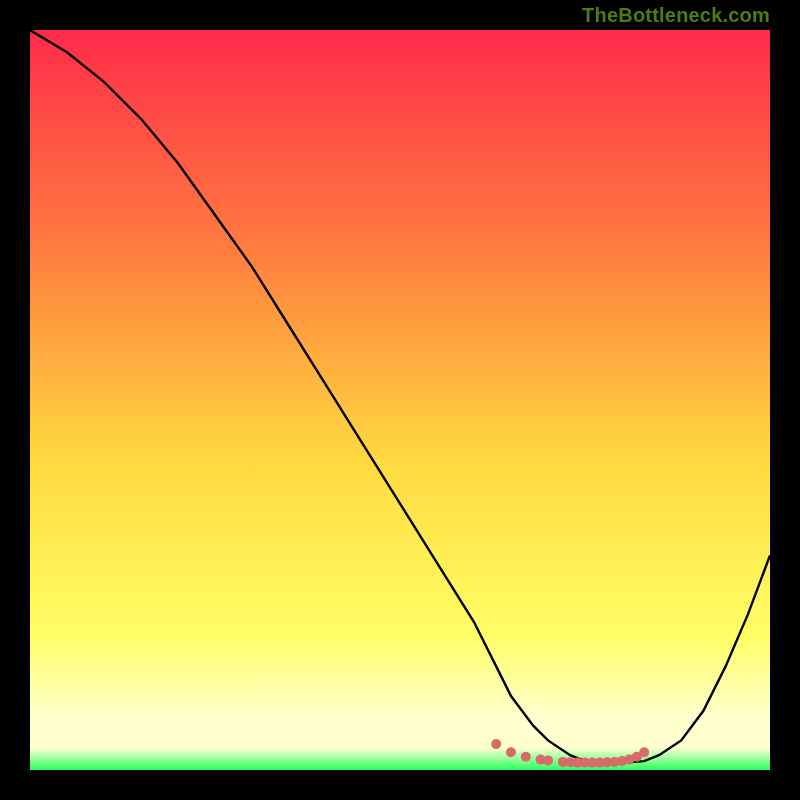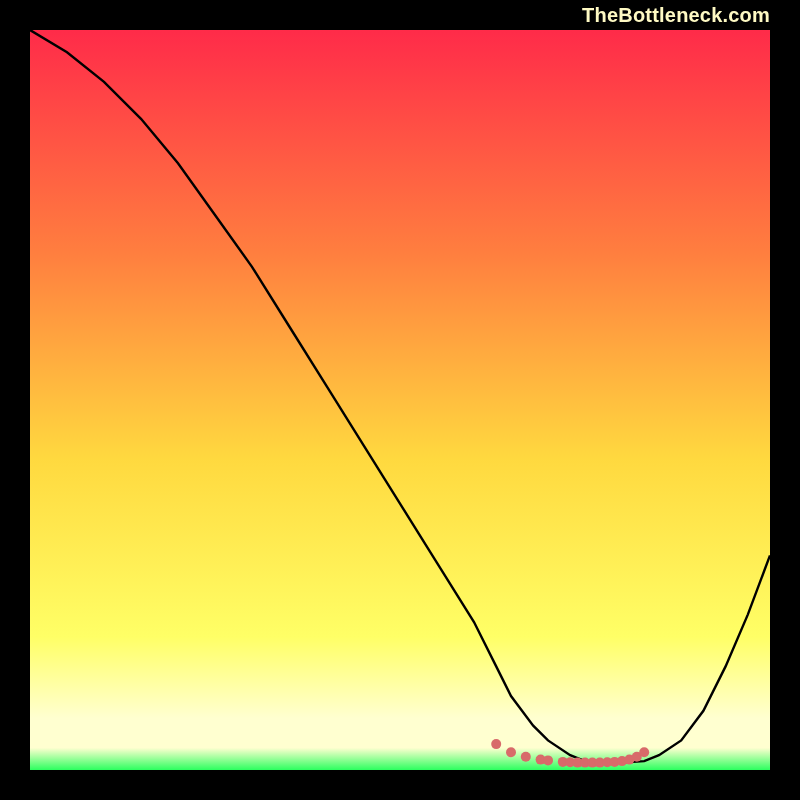--- a/index.html
+++ b/index.html
@@ -17,21 +17,21 @@
     width: 740px;
     height: 740px;
   }
   .watermark {
     position: absolute;
     top: 4px;
     right: 30px;
     font-family: Arial, Helvetica, sans-serif;
     font-size: 20px;
     font-weight: bold;
-    color: #fef9c3;
+    color: #4d7c0f;
     letter-spacing: 0.2px;
   }
   svg {
     display: block;
   }
 </style>
 </head>
 <body>
 
 <div class="watermark">TheBottleneck.com</div>

